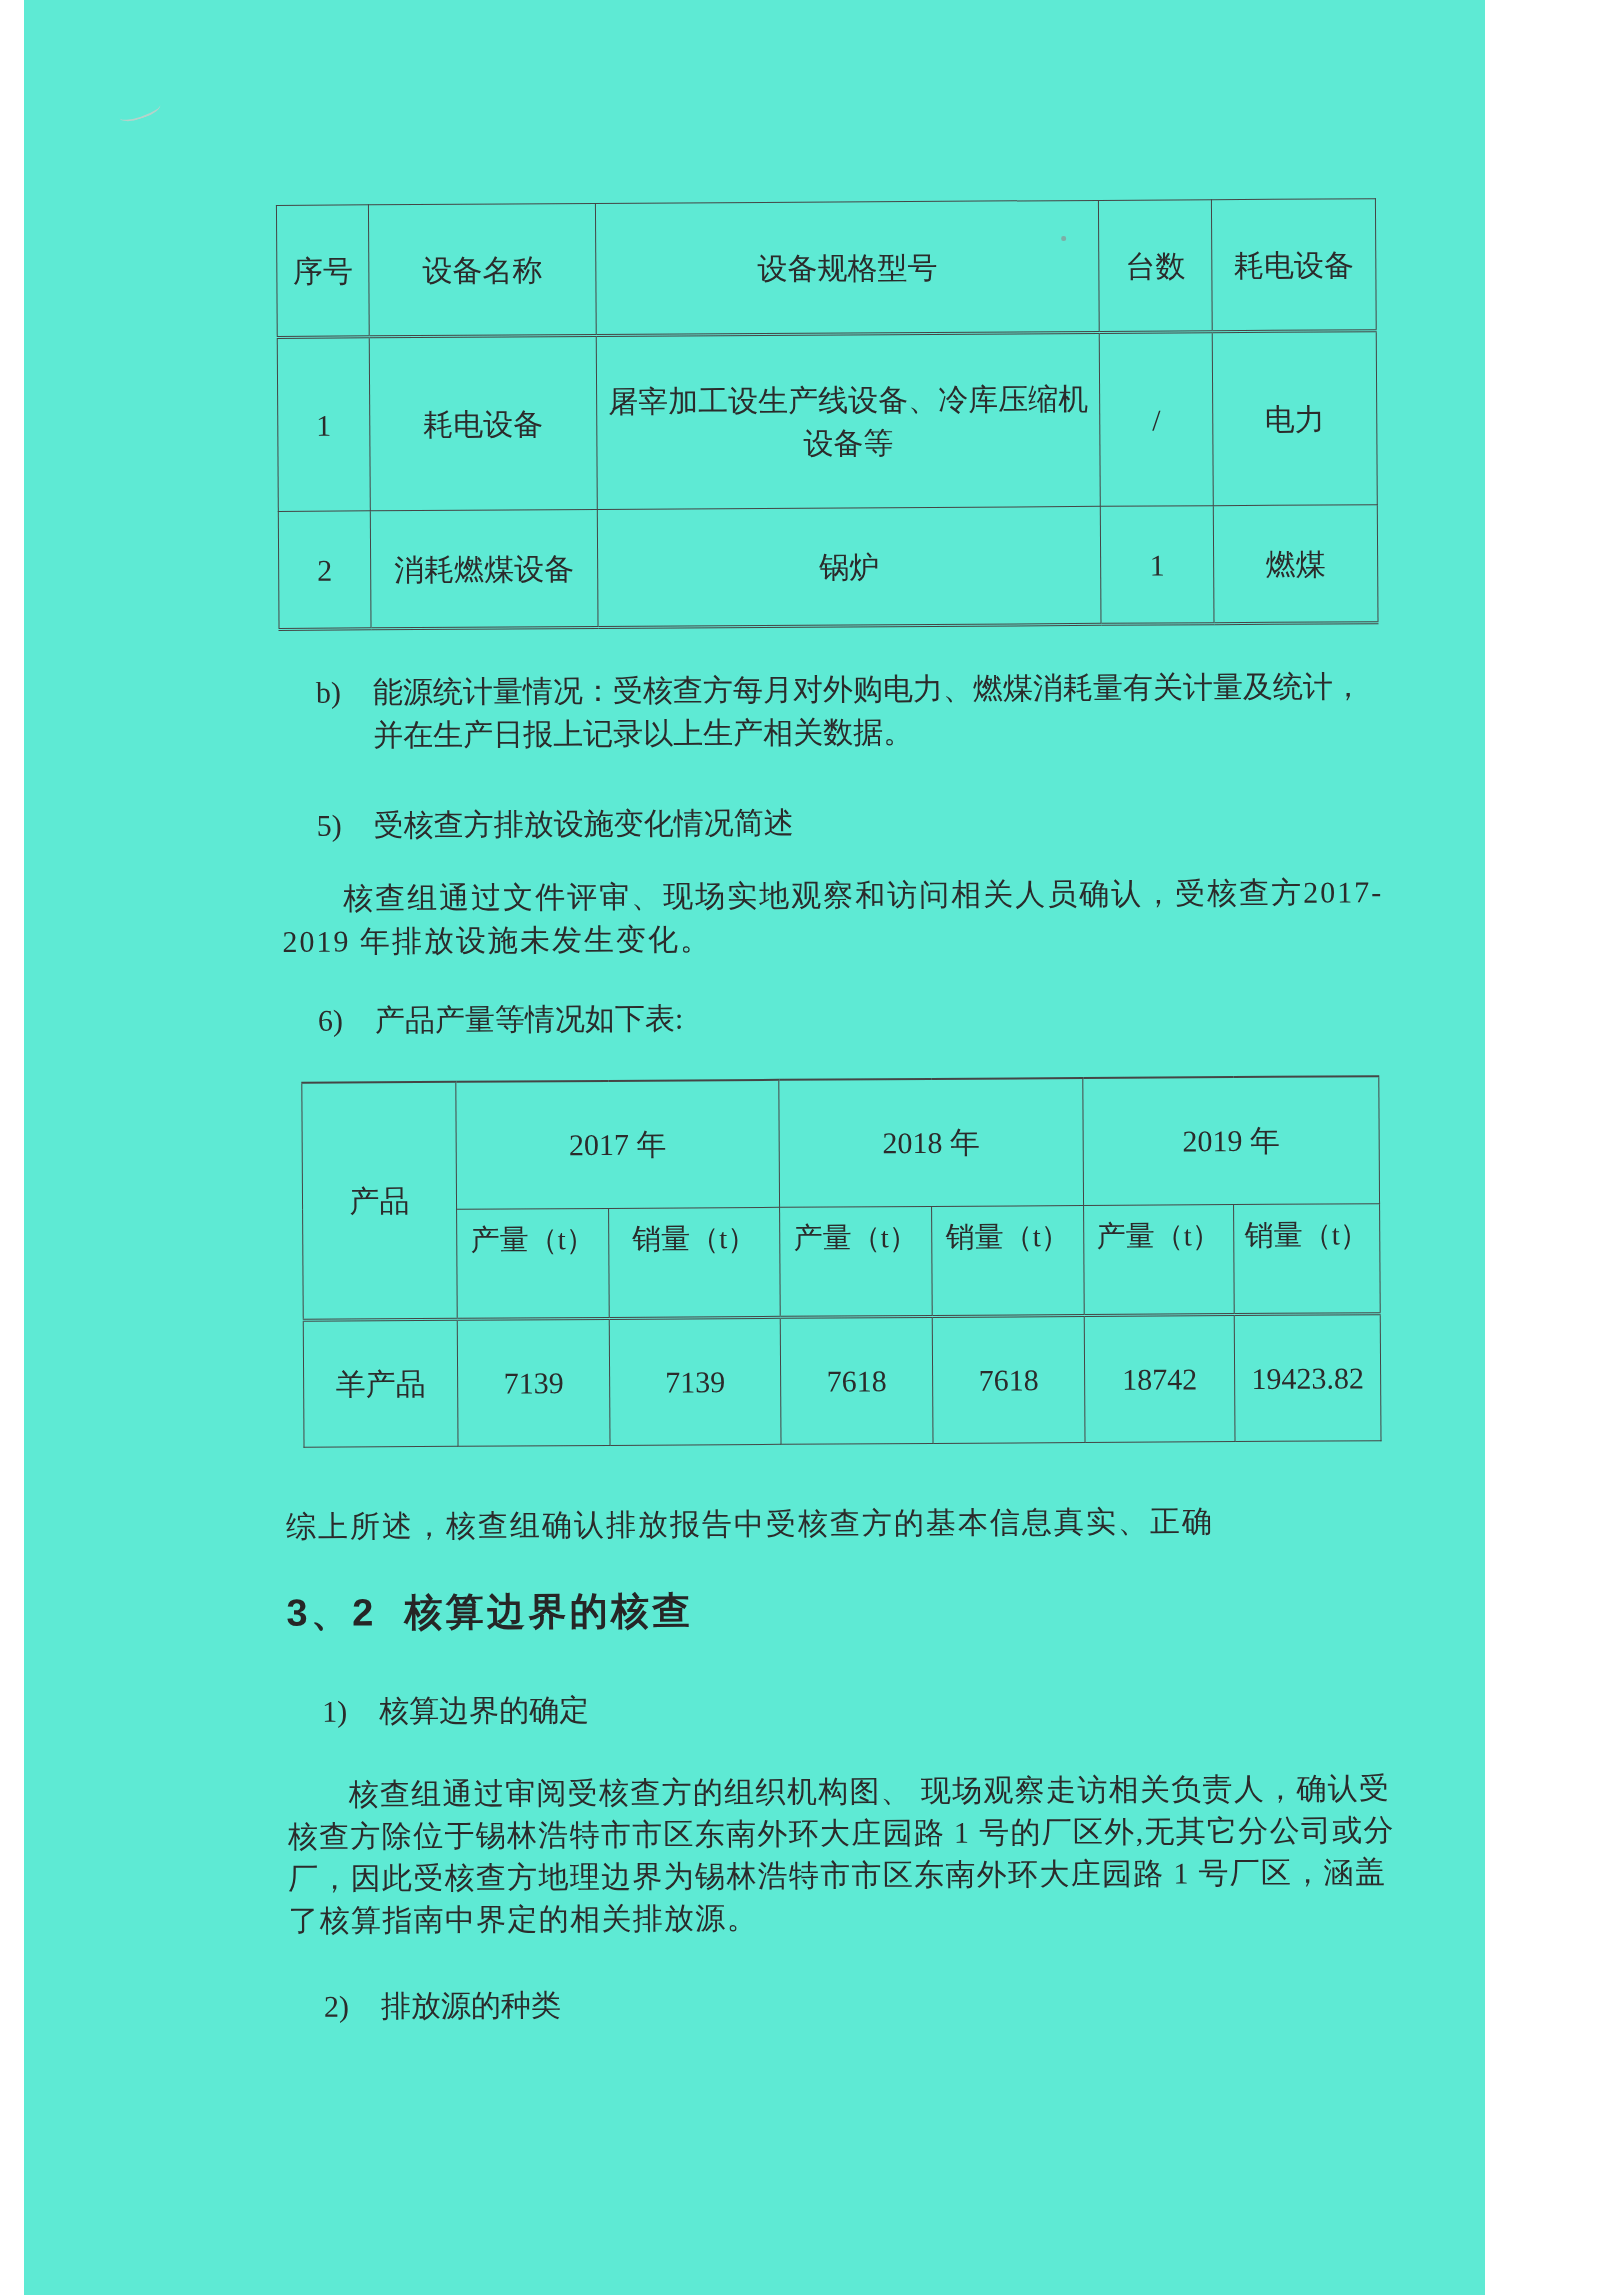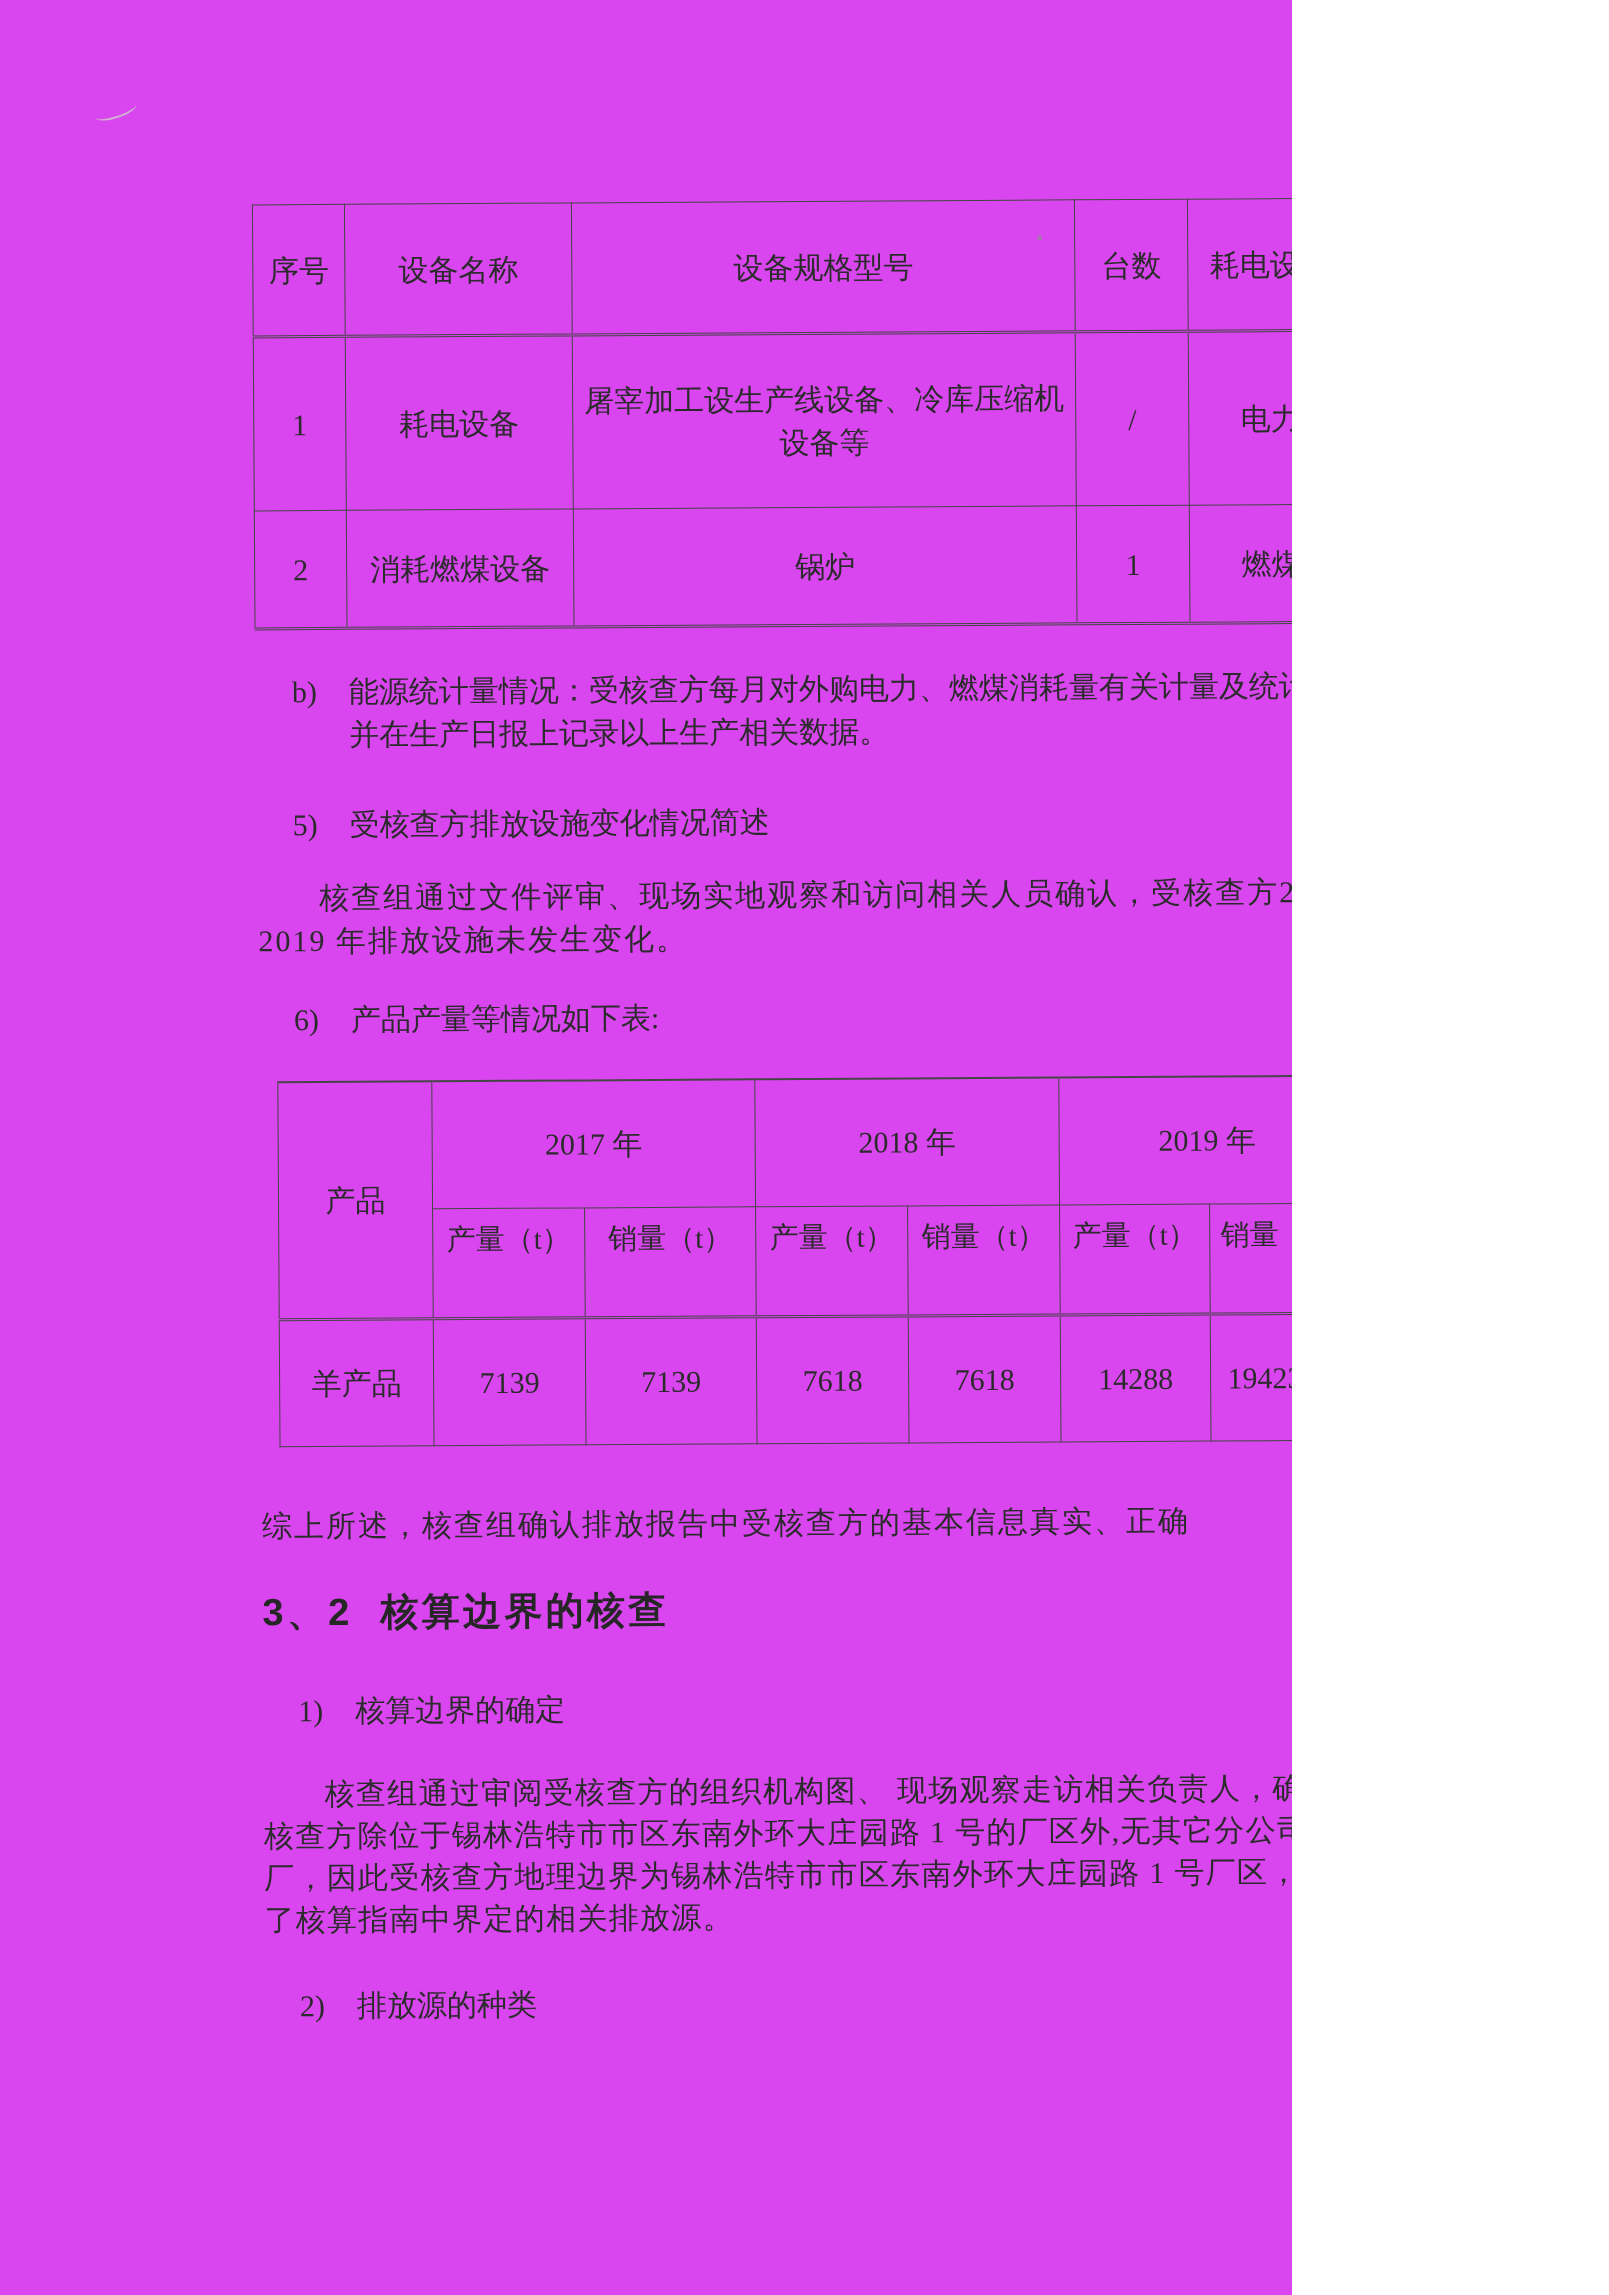--- a/index.html
+++ b/index.html
@@ -1,22 +1,23 @@
 <!DOCTYPE html>
 <html style="font-size:10.7px"><head>
 <meta charset="utf-8">
 <style>
   html,body { margin:0; padding:0; background:#ffffff; }
   .page {
     position:relative;
-    width:1292px; height:2295px;
-    background:#d946ef;
+    width:1461px; height:2295px;
+    background:#5eead4;
     font-family:"Liberation Serif","DejaVu Serif",serif;
     color:#2b2b2b;
     overflow:hidden;
+    margin-left:24px;
   }
   .tilt { position:absolute; inset:0; transform:rotate(-0.35deg); transform-origin:50% 45%; }
 
   
   table { border-collapse:collapse; table-layout:fixed; position:absolute; background:transparent; }
   td, th {
     border:1.3px solid #454545;
     text-align:center; vertical-align:middle;
     font-weight:normal; font-size:30px; line-height:43px;
     padding:0 6.7px;
@@ -156,21 +157,21 @@
         <td>销量（t）</td>
         <td>产量（t）</td>
         <td>销量（t）</td>
       </tr>
       <tr class="data">
         <td>羊产品</td>
         <td>7139</td>
         <td>7139</td>
         <td>7618</td>
         <td>7618</td>
-        <td>14288</td>
+        <td>18742</td>
         <td>19423.82</td>
       </tr>
     </tbody>
       </table>
 
     <div class="para p-summary">综上所述，核查组确认排放报告中受核查方的基本信息真实、正确</div>
 
     <div class="sec-head">3、2  核算边界的核查</div>
 
     <div class="list-item i1-item">

